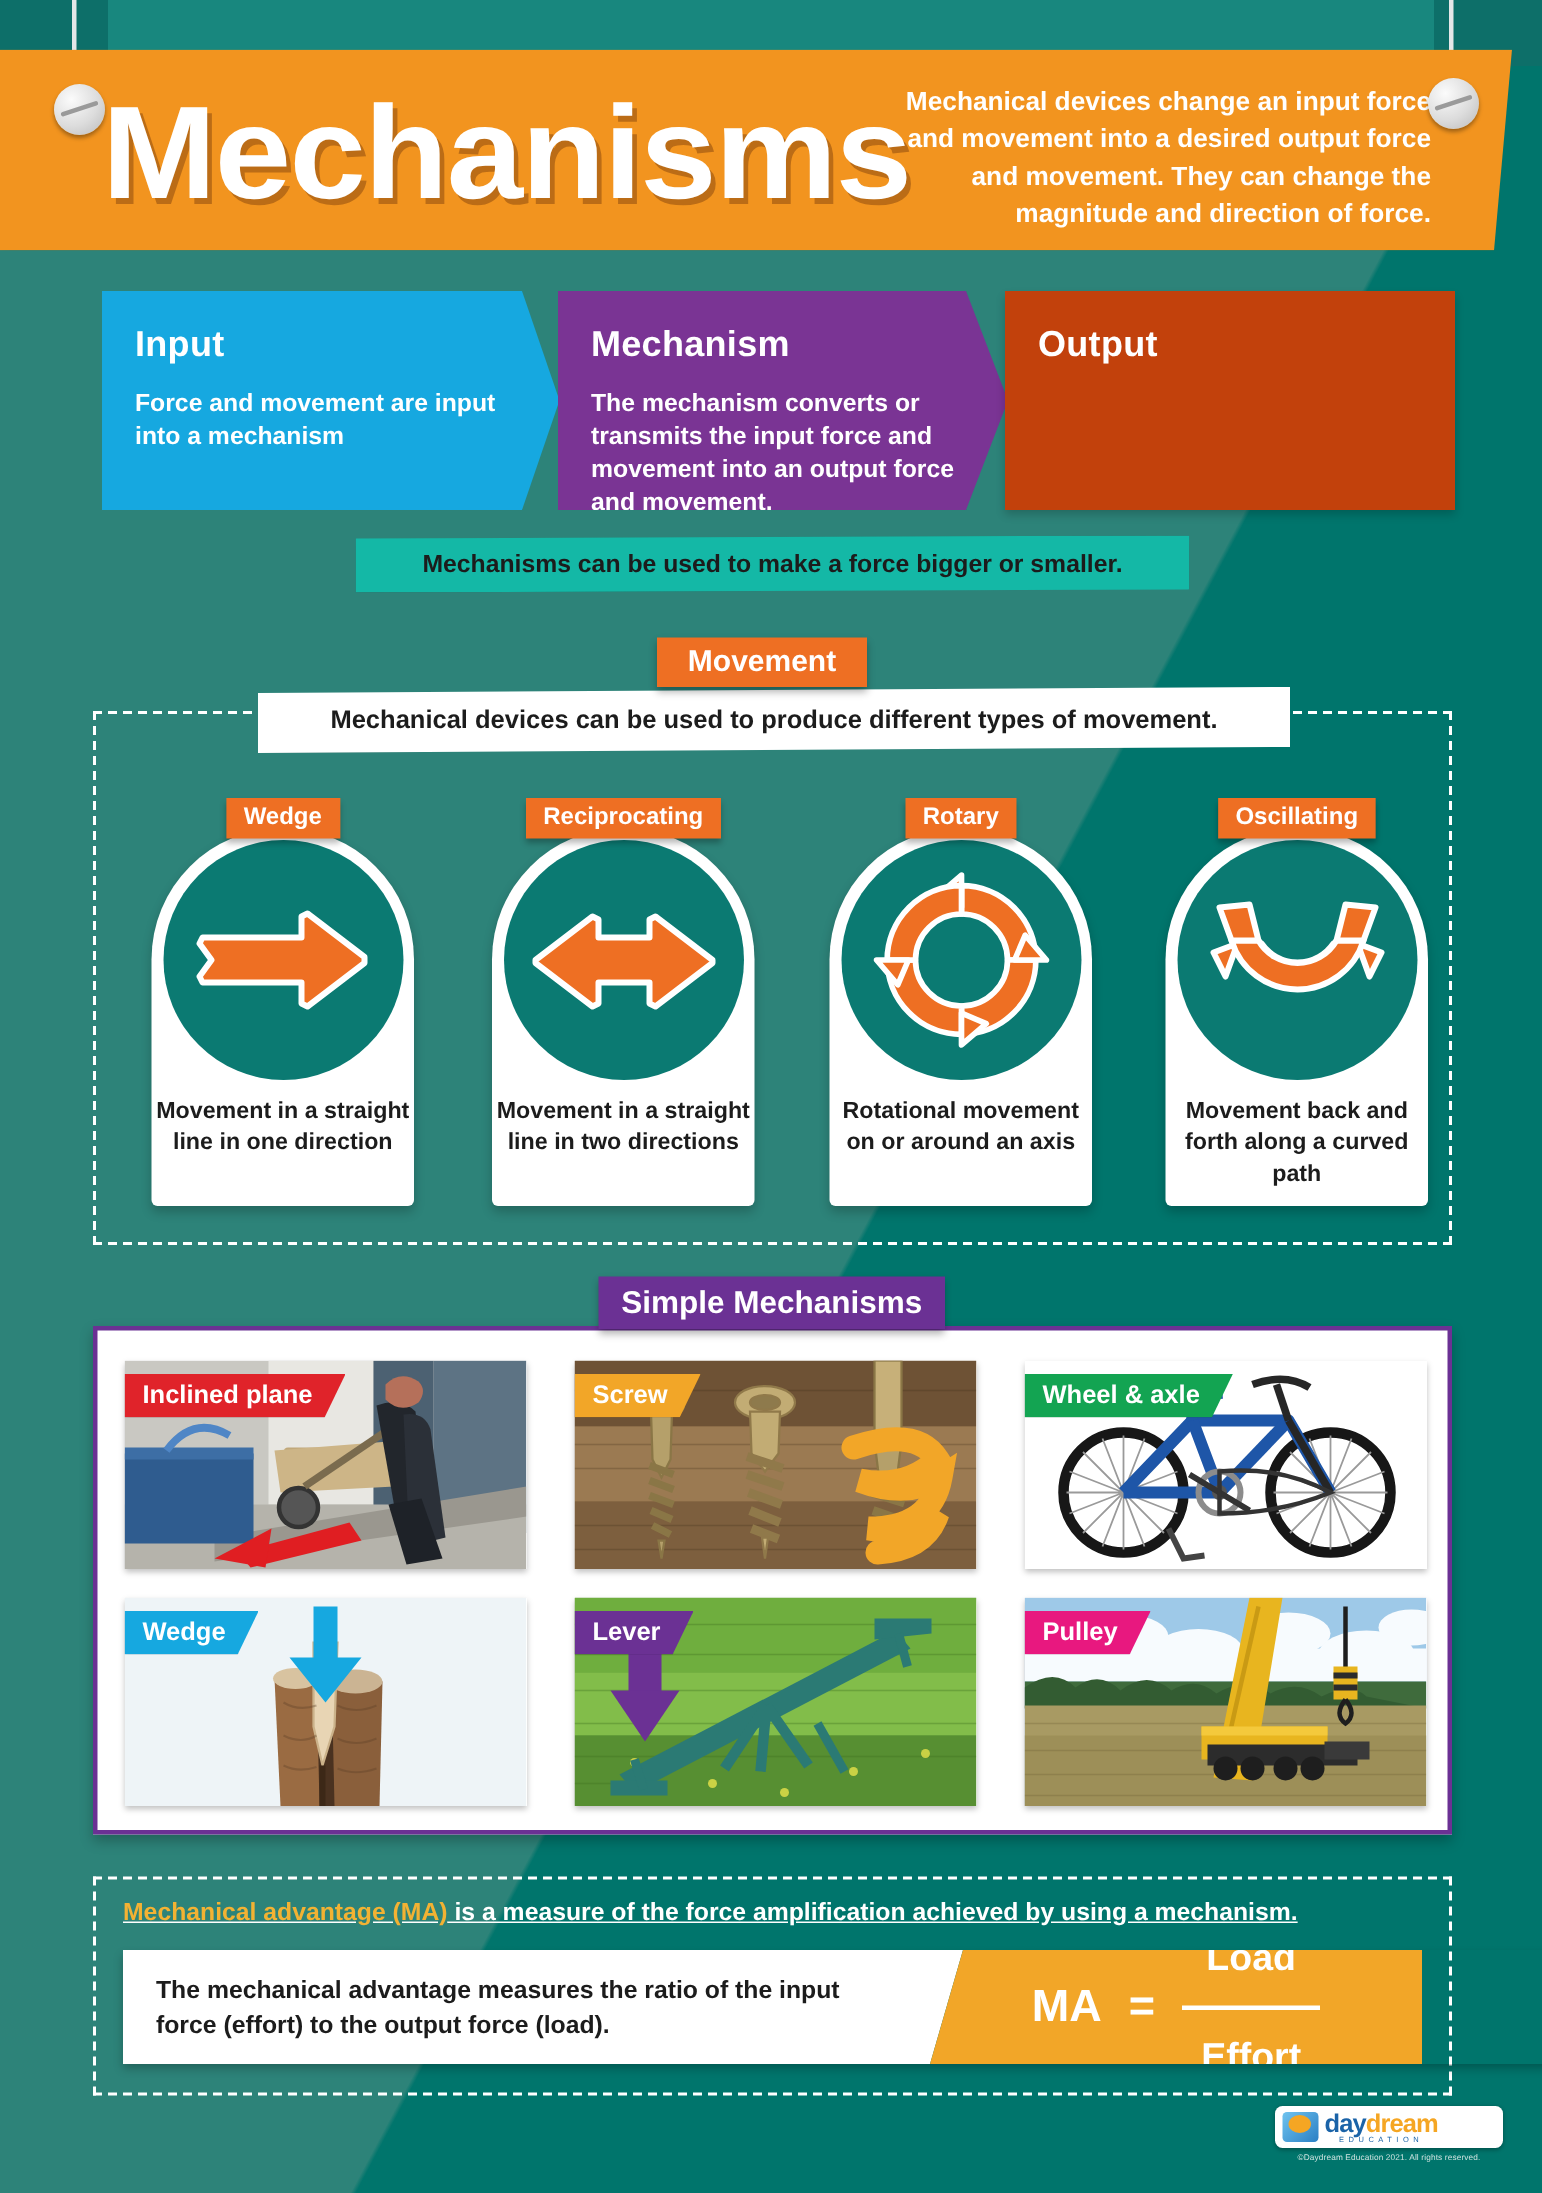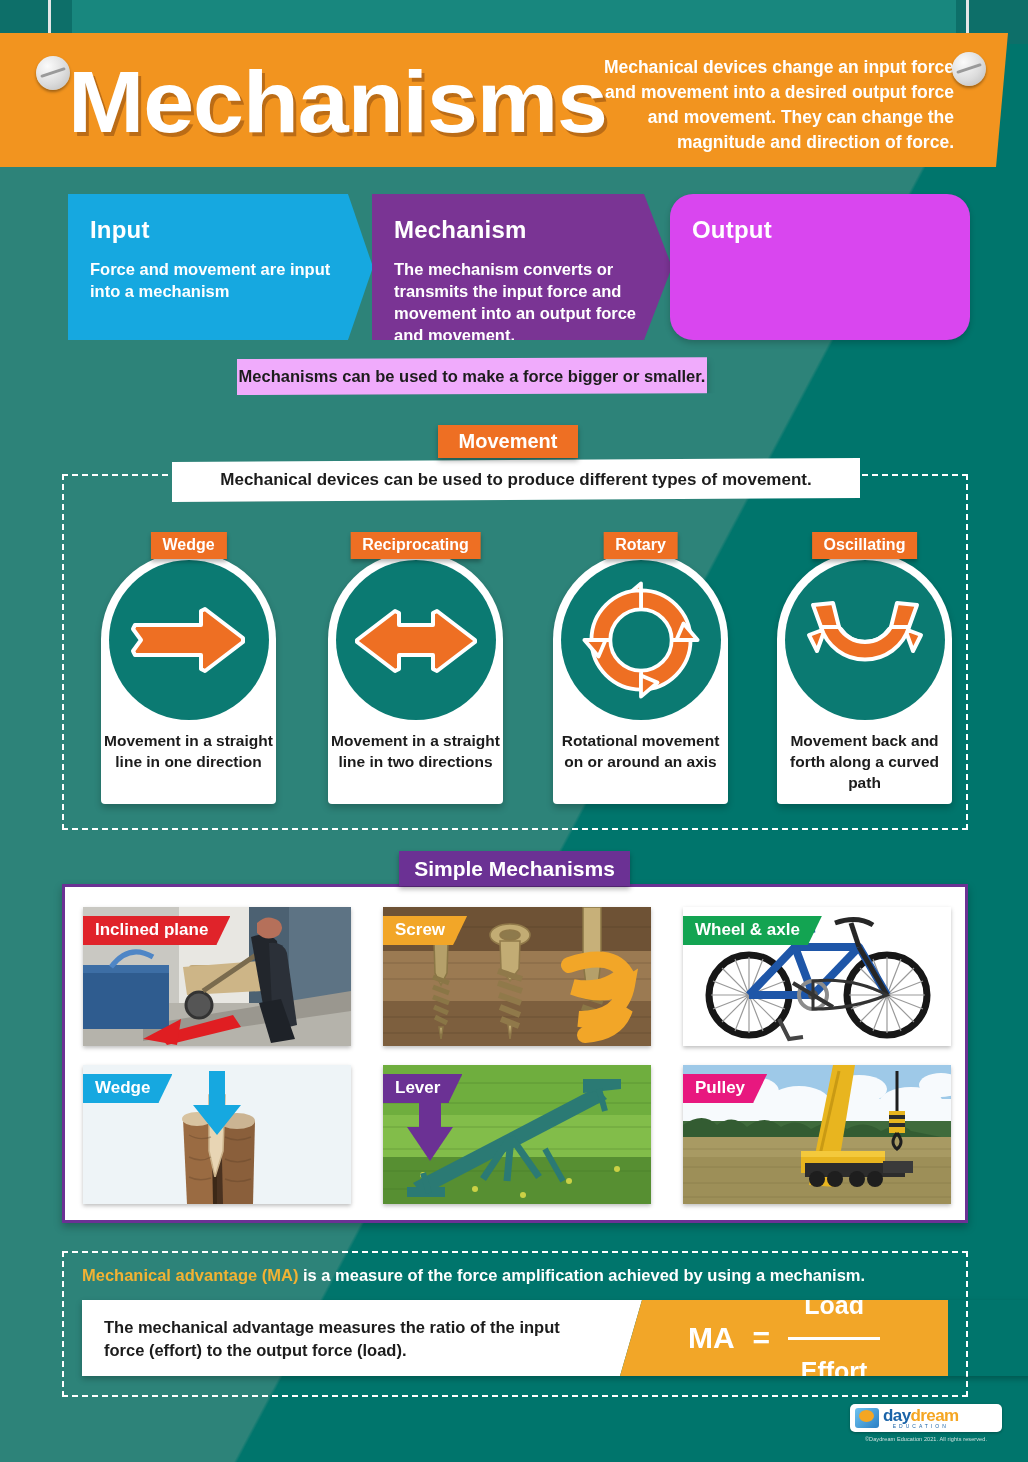--- a/index.html
+++ b/index.html
@@ -62,30 +62,29 @@
     left:68px; width:305px; height:146px; background:#16a8e0;
     clip-path:polygon(0 0, 280px 0, 305px 73px, 280px 146px, 0 146px);
     box-shadow:0 3px 6px rgba(0,0,0,.2);
   }
   #imo-mech {
     left:372px; width:300px; height:146px; background:#7a3494;
     clip-path:polygon(0 0, 272px 0, 300px 73px, 272px 146px, 0 146px);
     box-shadow:0 3px 6px rgba(0,0,0,.2);
   }
   #imo-output {
-    left:670px; width:300px; height:146px; background:#d946ef;
+    left:670px; width:300px; height:146px; background:#c2410c;
     box-shadow:0 3px 6px rgba(0,0,0,.2);
-    border-radius:23px;
   }
   #imo-mech .imo-body { width:292px; }
 
   
   #note-strip {
-    position:absolute; left:237px; top:357px; width:470px; height:38px;
-    background:#f0abfc;
+    position:absolute; left:237px; top:357px; width:556px; height:38px;
+    background:#14b8a6;
     box-shadow:0 4px 7px rgba(0,0,0,.25);
     clip-path:polygon(0 2px, 556px 0, 556px 36px, 0 38px);
   }
   #note-strip span {
     display:block; text-align:center; font-size:16.5px; font-weight:bold;
     color:#1c1c1c; line-height:38px;
   }
 
   
   #movement-tab {
@@ -162,21 +161,21 @@
   }
   .sm-img { position:absolute; inset:0; }
 
   
   #ma-dash {
     position:absolute; left:62px; top:1251px; width:906px; height:146px;
     border:2px dashed #ffffff;
   }
   #ma-lead {
     position:absolute; left:82px; top:1264px; width:880px;
-    font-size:16.5px; font-weight:bold; color:#ffffff; line-height:22px;
+    font-size:16.5px; font-weight:bold; color:#ffffff; line-height:22px;text-decoration:underline;
   }
   #ma-lead b { color:#f2b233; }
   #ma-row {
     position:absolute; left:82px; top:1300px; width:976px; height:76px;
     box-shadow:0 3px 6px rgba(0,0,0,.25);
   }
   #ma-white {
     position:absolute; left:0; top:0; width:560px; height:76px; background:#fff;
     clip-path:polygon(0 0, 560px 0, 538px 76px, 0 76px);
   }

